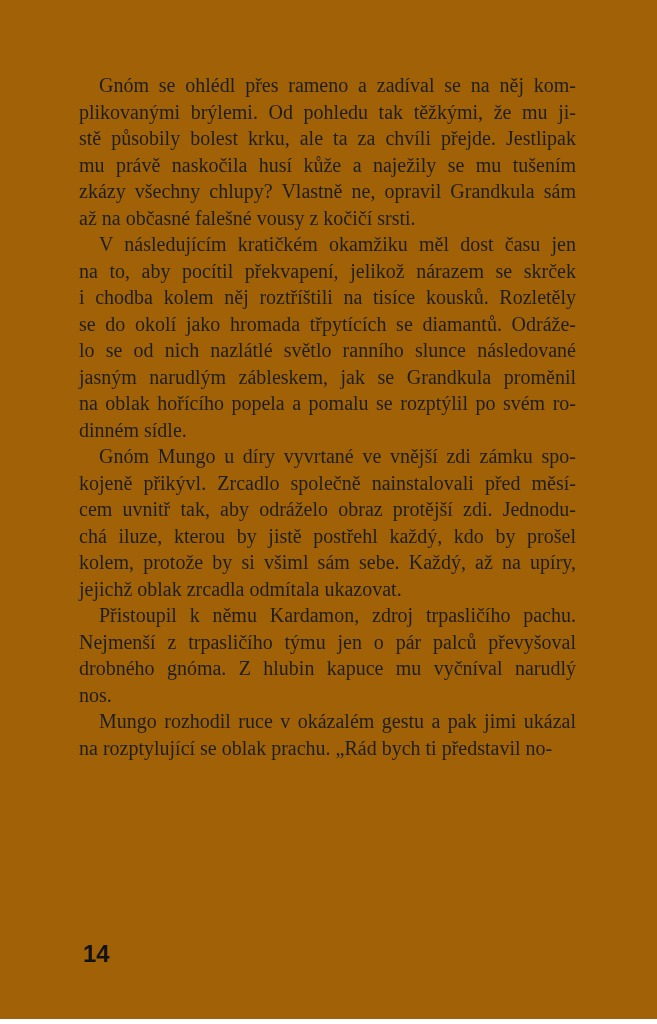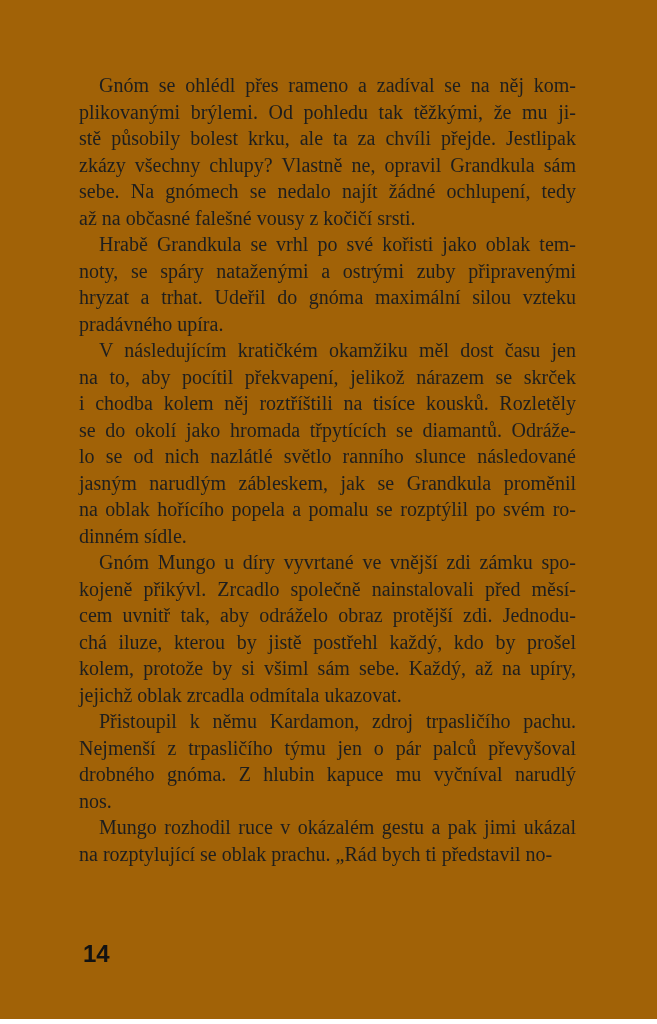--- a/index.html
+++ b/index.html
@@ -55,29 +55,23 @@
 </style>
 </head>
 <body>
 
 <div class="page">
   <main class="text-block">
       <div class="para">
         <div class="line first">Gnóm se ohlédl přes rameno a zadíval se na něj kom-</div>
         <div class="line">plikovanými brýlemi. Od pohledu tak těžkými, že mu ji-</div>
         <div class="line">stě působily bolest krku, ale ta za chvíli přejde. Jestlipak</div>
+        <div class="line">mu právě naskočila husí kůže a naježily se mu tušením</div>
         <div class="line">zkázy všechny chlupy? Vlastně ne, opravil Grandkula sám</div>
-        <div class="line">sebe. Na gnómech se nedalo najít žádné ochlupení, tedy</div>
         <div class="line last">až na občasné falešné vousy z kočičí srsti.</div>
-      </div>
-      <div class="para">
-        <div class="line first">Hrabě Grandkula se vrhl po své kořisti jako oblak tem-</div>
-        <div class="line">noty, se spáry nataženými a ostrými zuby připravenými</div>
-        <div class="line">hryzat a trhat. Udeřil do gnóma maximální silou vzteku</div>
-        <div class="line last">pradávného upíra.</div>
       </div>
       <div class="para">
         <div class="line first">V následujícím kratičkém okamžiku měl dost času jen</div>
         <div class="line">na to, aby pocítil překvapení, jelikož nárazem se skrček</div>
         <div class="line">i chodba kolem něj roztříštili na tisíce kousků. Rozletěly</div>
         <div class="line">se do okolí jako hromada třpytících se diamantů. Odráže-</div>
         <div class="line">lo se od nich nazlátlé světlo ranního slunce následované</div>
         <div class="line">jasným narudlým zábleskem, jak se Grandkula proměnil</div>
         <div class="line">na oblak hořícího popela a pomalu se rozptýlil po svém ro-</div>
         <div class="line last">dinném sídle.</div>

